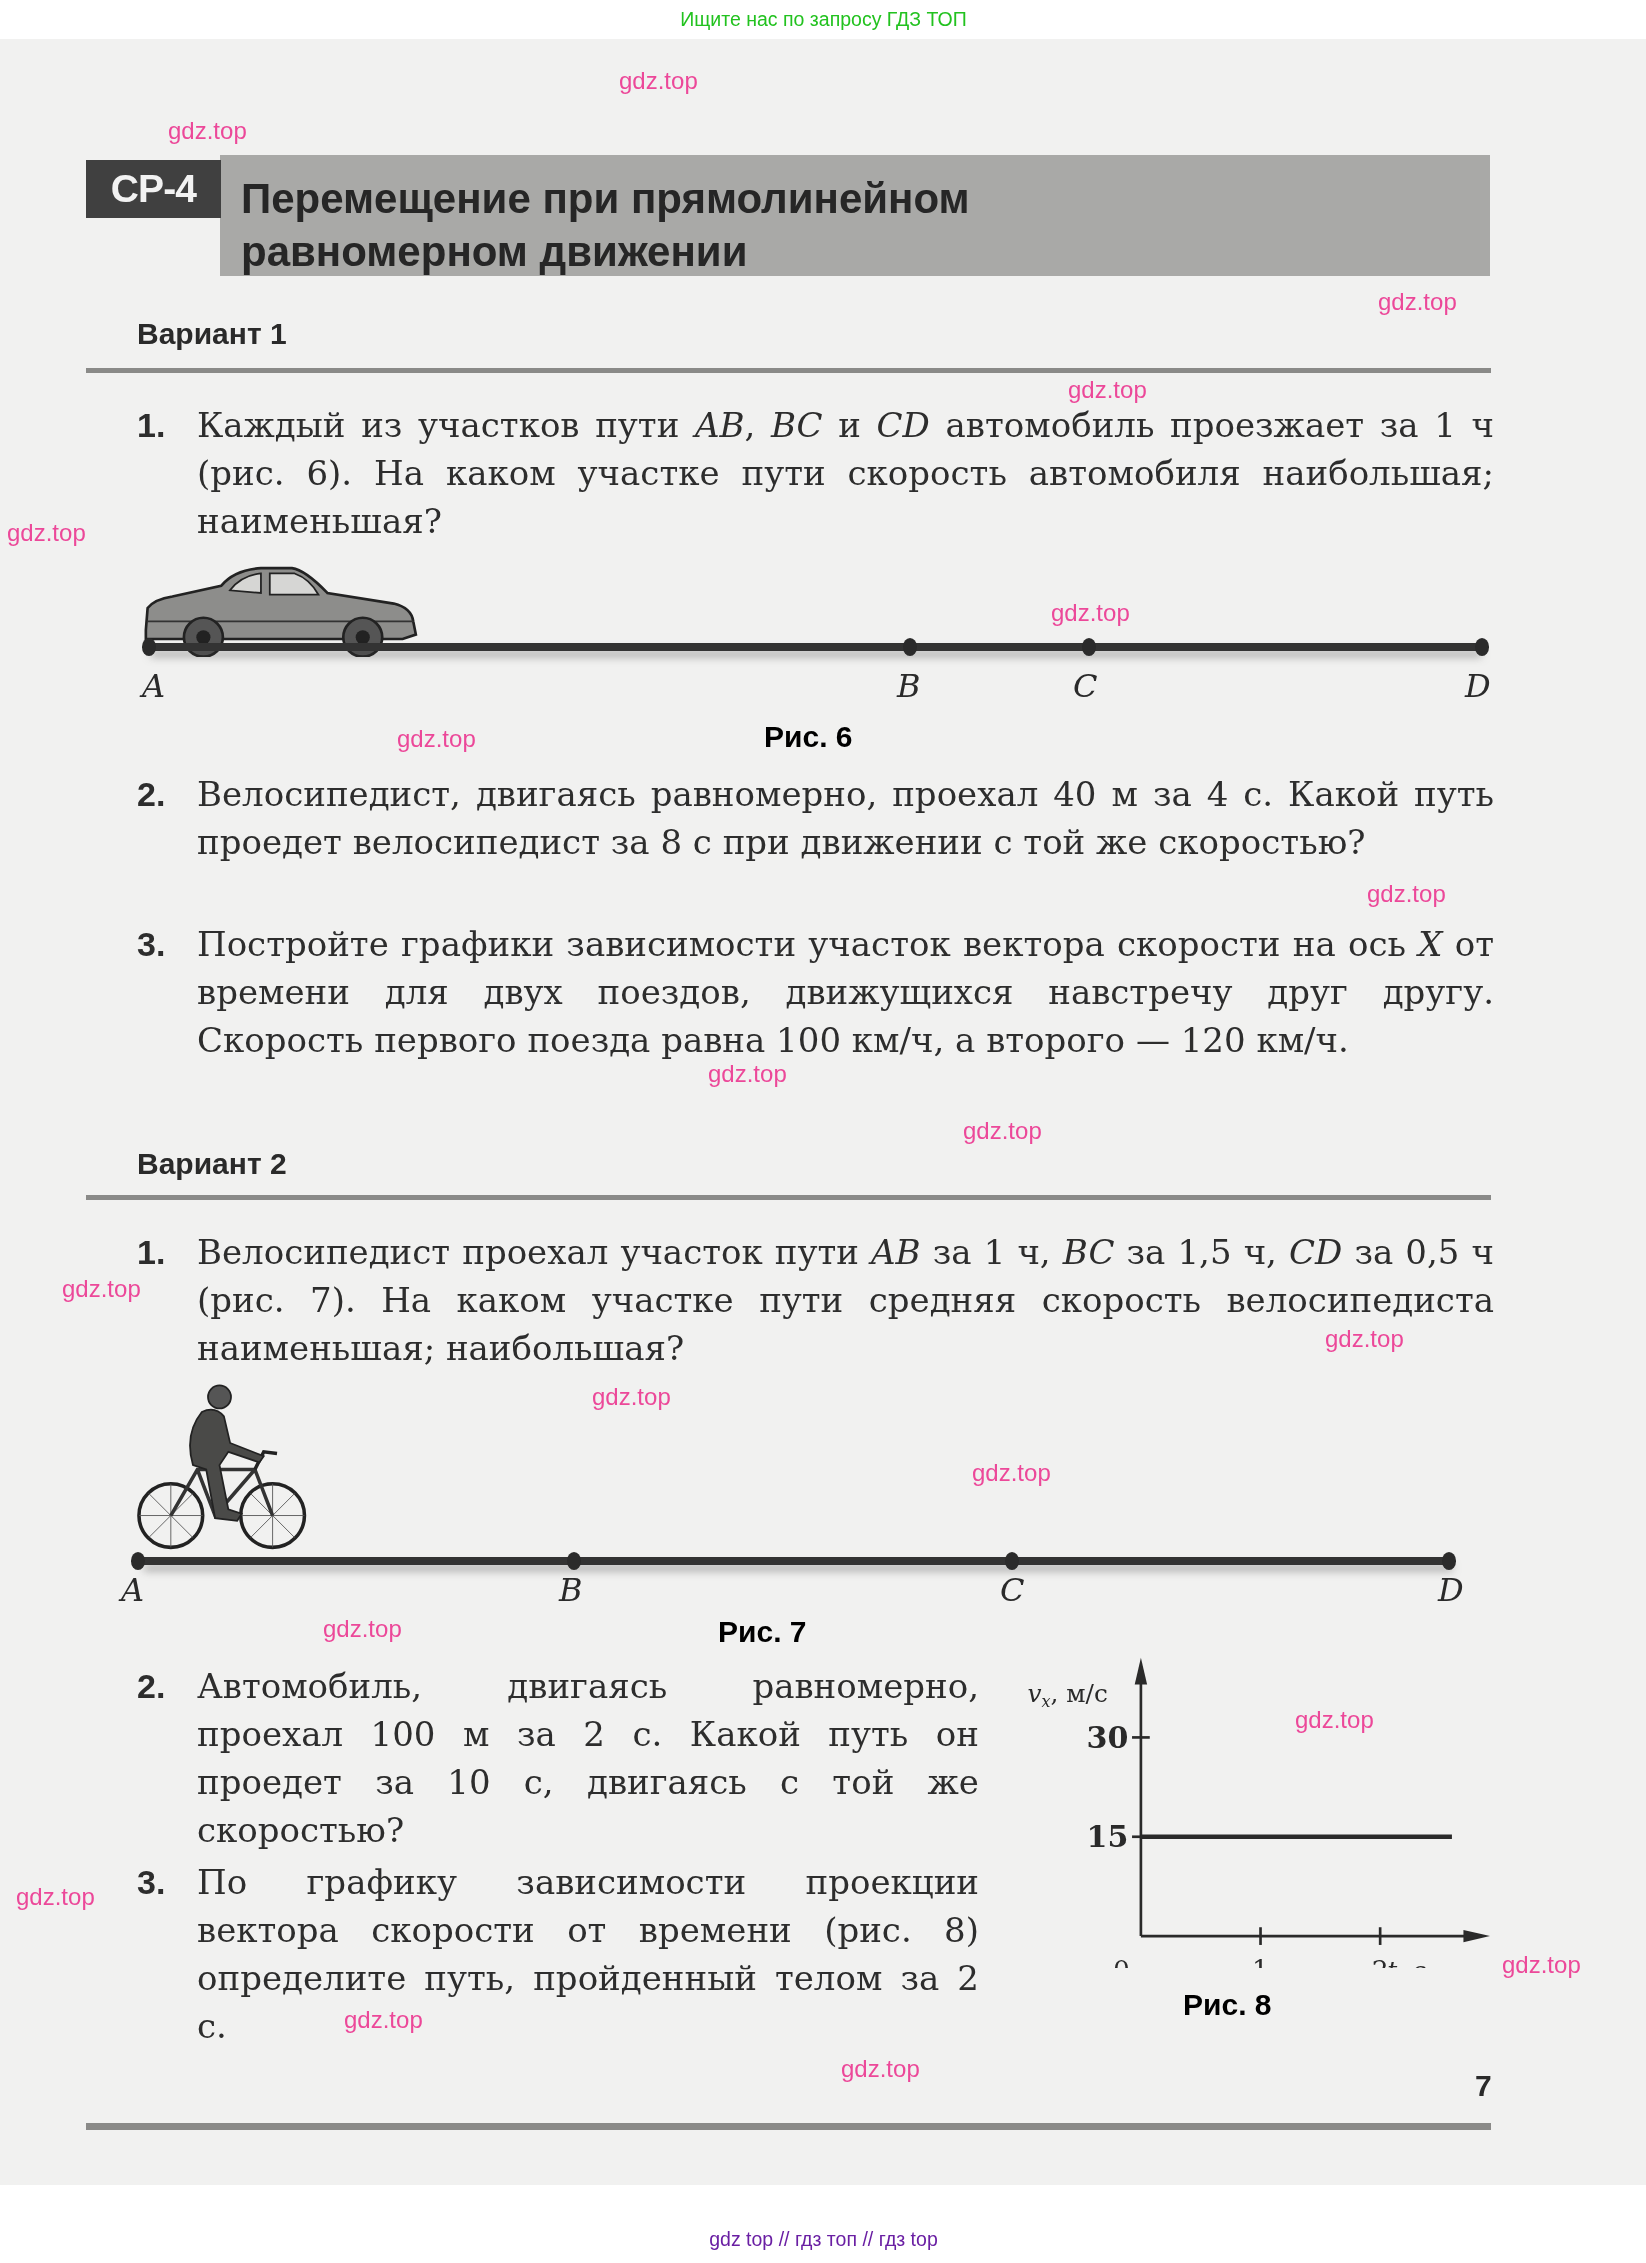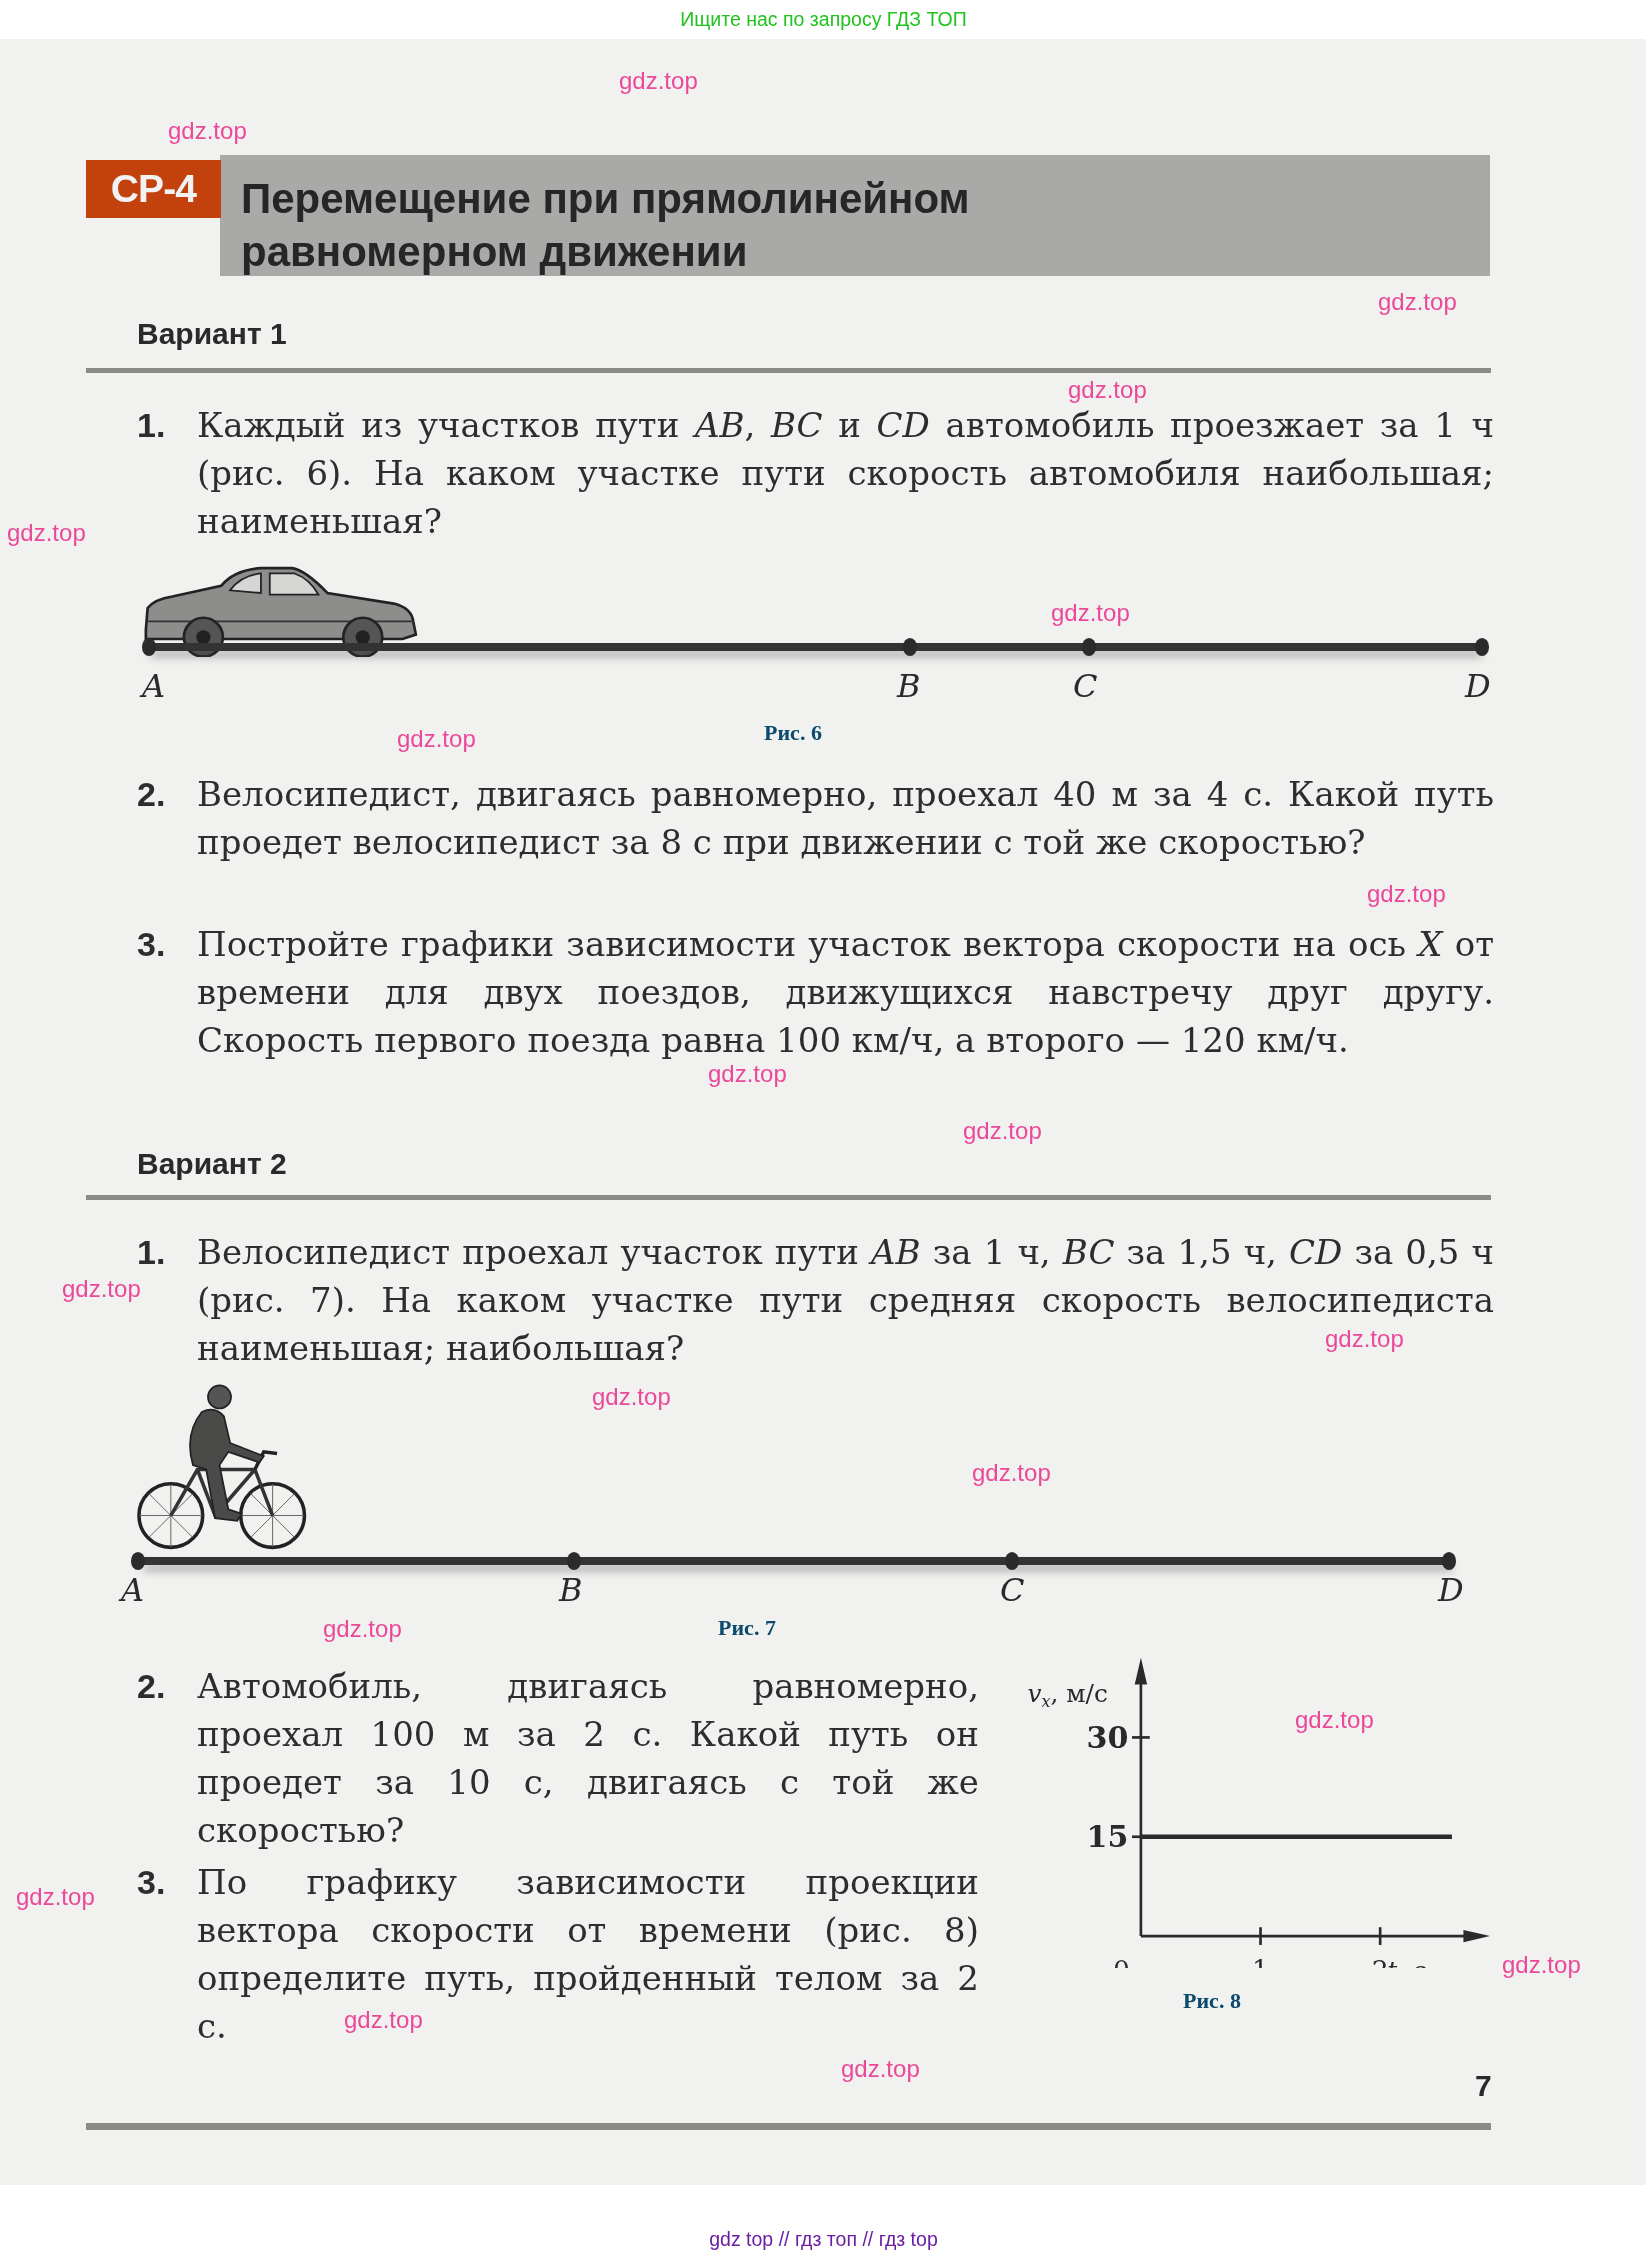--- a/index.html
+++ b/index.html
@@ -27,21 +27,21 @@
     position: absolute; font-family: "Liberation Sans", sans-serif;
     font-size: 24px; color: #ec4899; white-space: nowrap;
   }
   
   .hdr-band {
     position: absolute; left: 220px; top: 155px; width: 1270px; height: 121px;
     background: #a9a9a7;
   }
   .hdr-code {
     position: absolute; left: 86px; top: 160px; width: 135px; height: 58px;
-    background: #c2410c; color: #f2f2f2;
+    background: #404040; color: #f2f2f2;
     font-family: "Liberation Sans", sans-serif; font-weight: bold; font-size: 39px;
     display: flex; align-items: center; justify-content: center; letter-spacing: -0.9px;
   }
   .hdr-title {
     position: absolute; left: 241px; top: 172px; width: 1224px;
     font-family: "Liberation Sans", sans-serif; font-weight: bold; font-size: 42px;
     line-height: 53px; color: #262626;
   }
   .variant {
     position: absolute; left: 137px;
@@ -54,22 +54,22 @@
   .task {
     position: absolute; left: 137px; font-size: 34px; line-height: 48px; color: #2d2d2d;
   }
   .task .num {
     position: absolute; left: 0; top: 0;
     font-family: "Liberation Sans", sans-serif; font-weight: bold;
   }
   .task .txt { margin-left: 60px; text-align: justify; text-align-last: left; }
   .task i { font-style: italic; }
   .fig-caption {
-    position: absolute; font-family: Liberation Serif, serif; font-weight: bold;
-    font-size: 22px; color: #0c4a6e;
+    position: absolute; font-family: Liberation Sans, sans-serif; font-weight: bold;
+    font-size: 30px; color: #000000;
   }
   .pt-label {
     position: absolute; font-style: italic; font-size: 32px; color: #2a2a2a;
   }
   .road {
     position: absolute; height: 8px; background: #333;
     box-shadow: 0 7px 8.9px -1.8px rgba(60,60,60,0.55);
   }
   .dot {
     position: absolute; width: 14px; height: 17.7px; border-radius: 50%; background: #2b2b2b;

